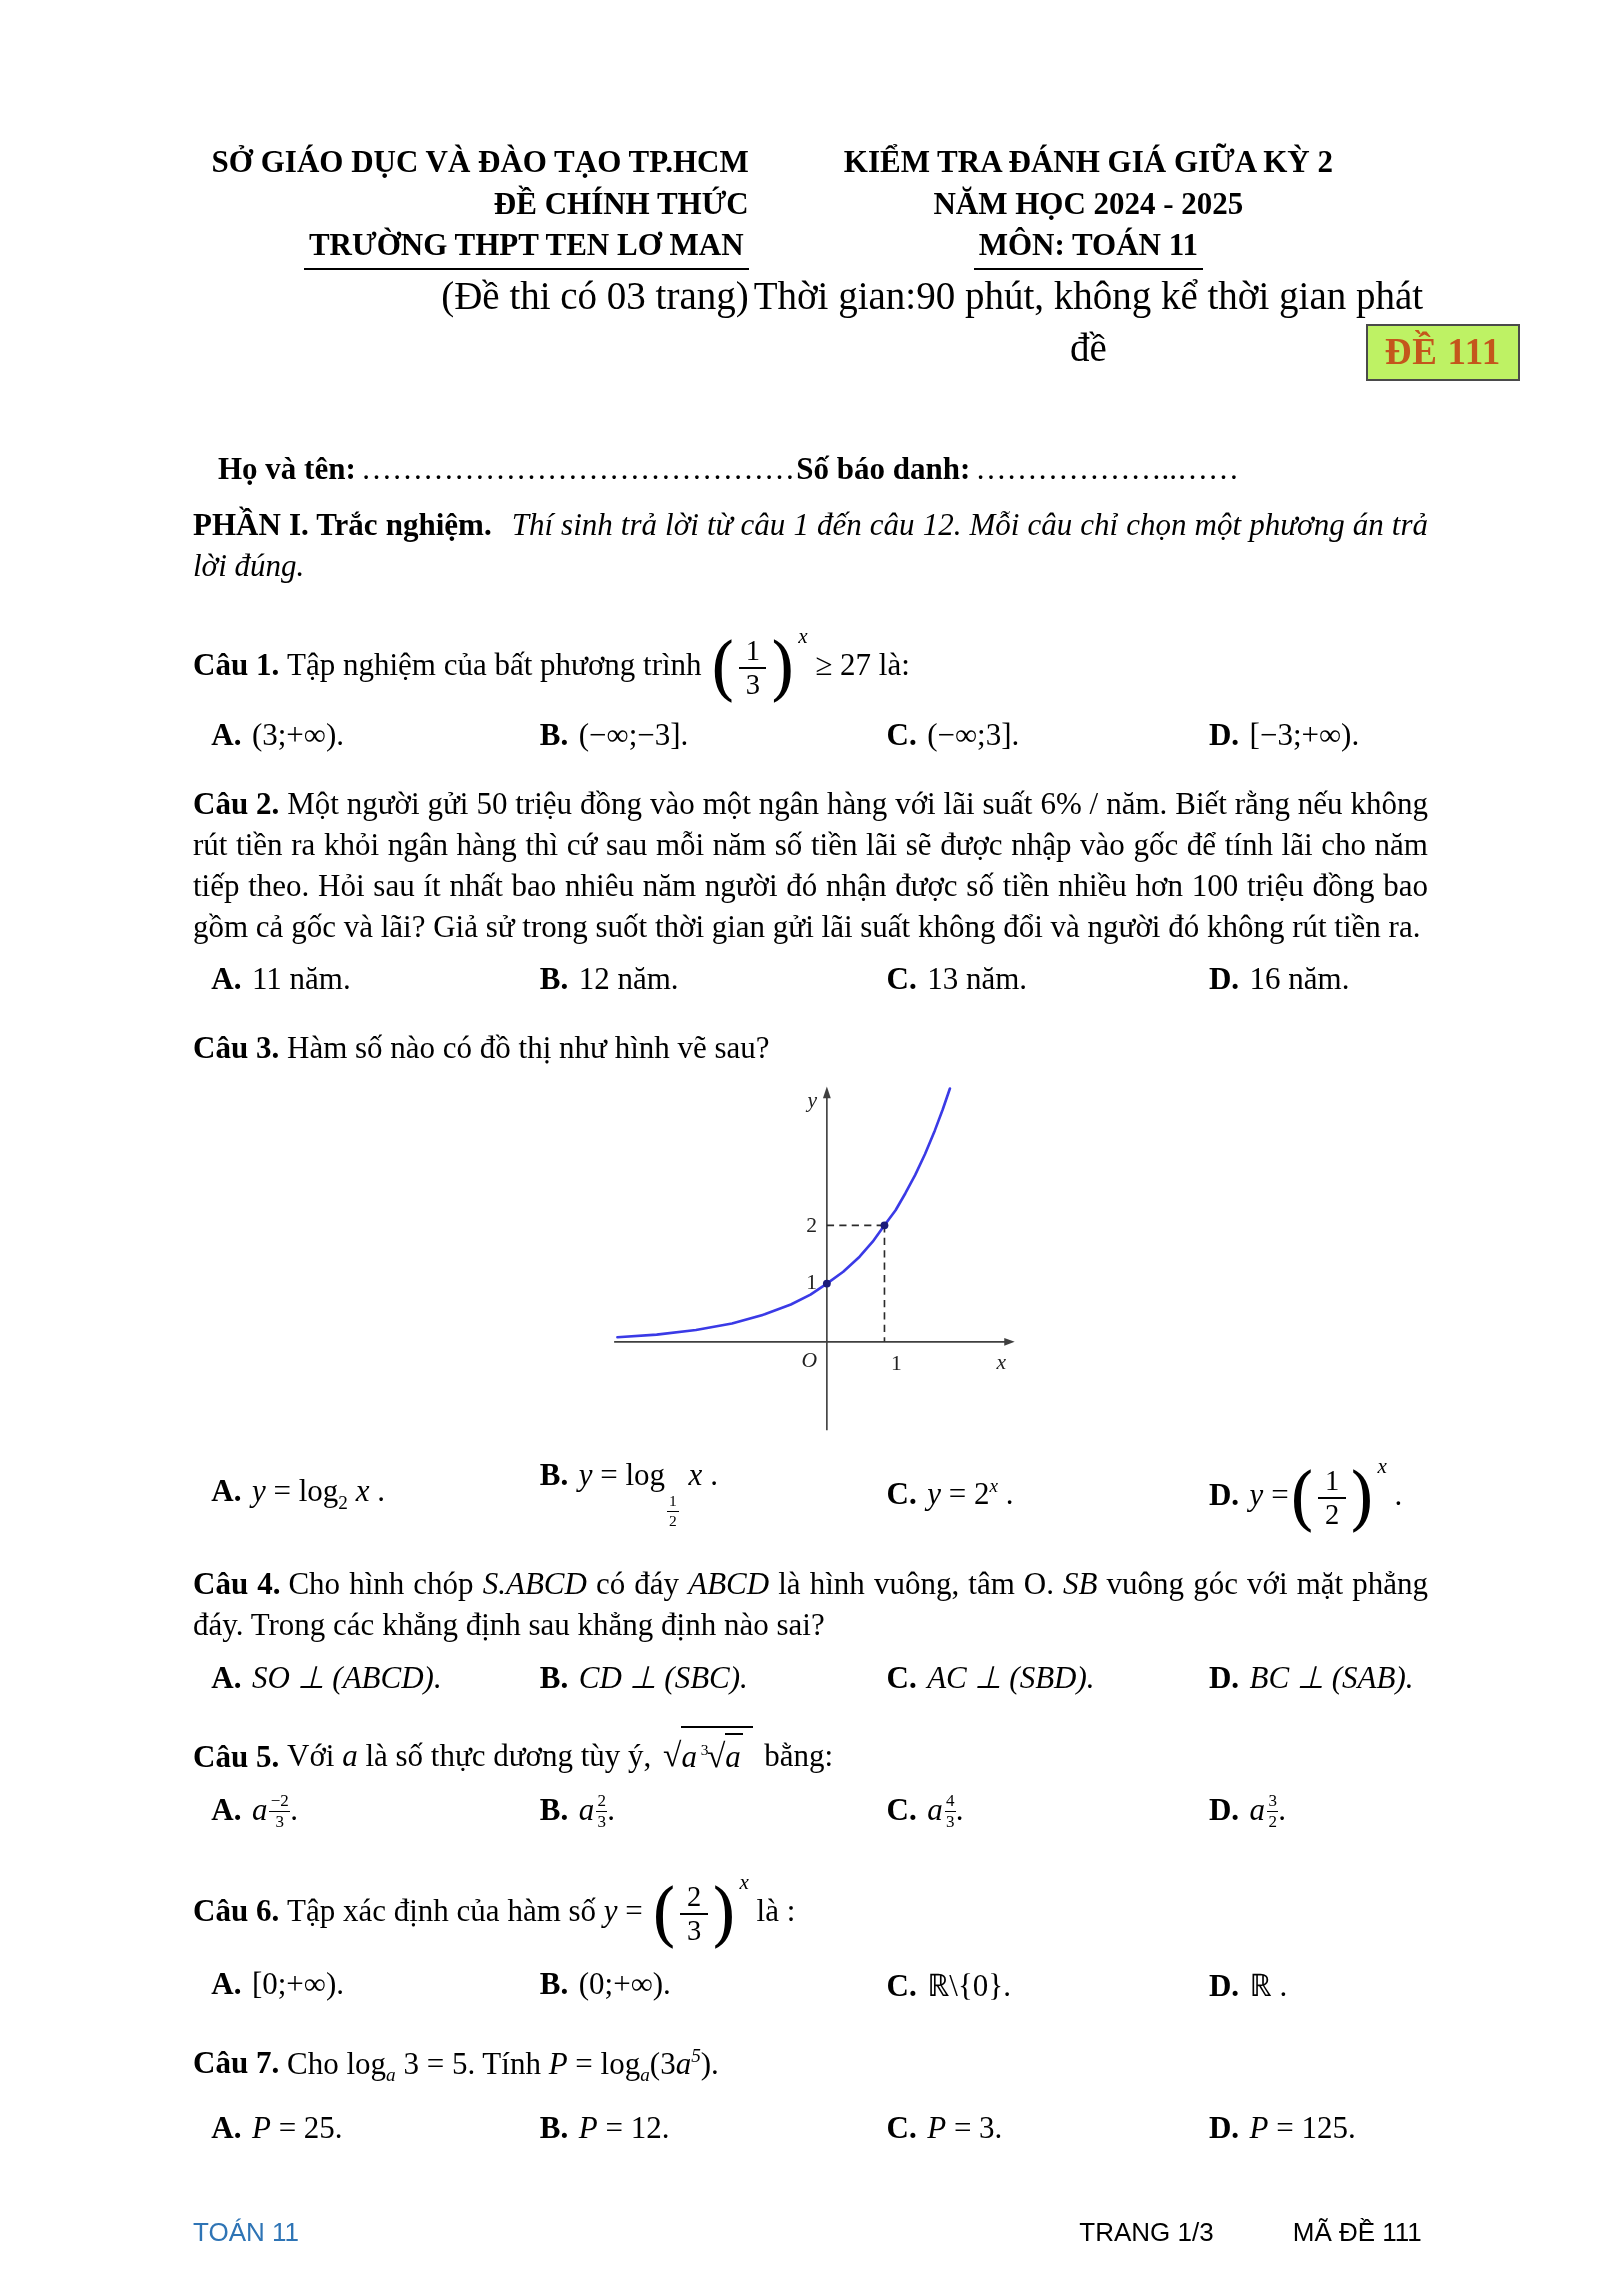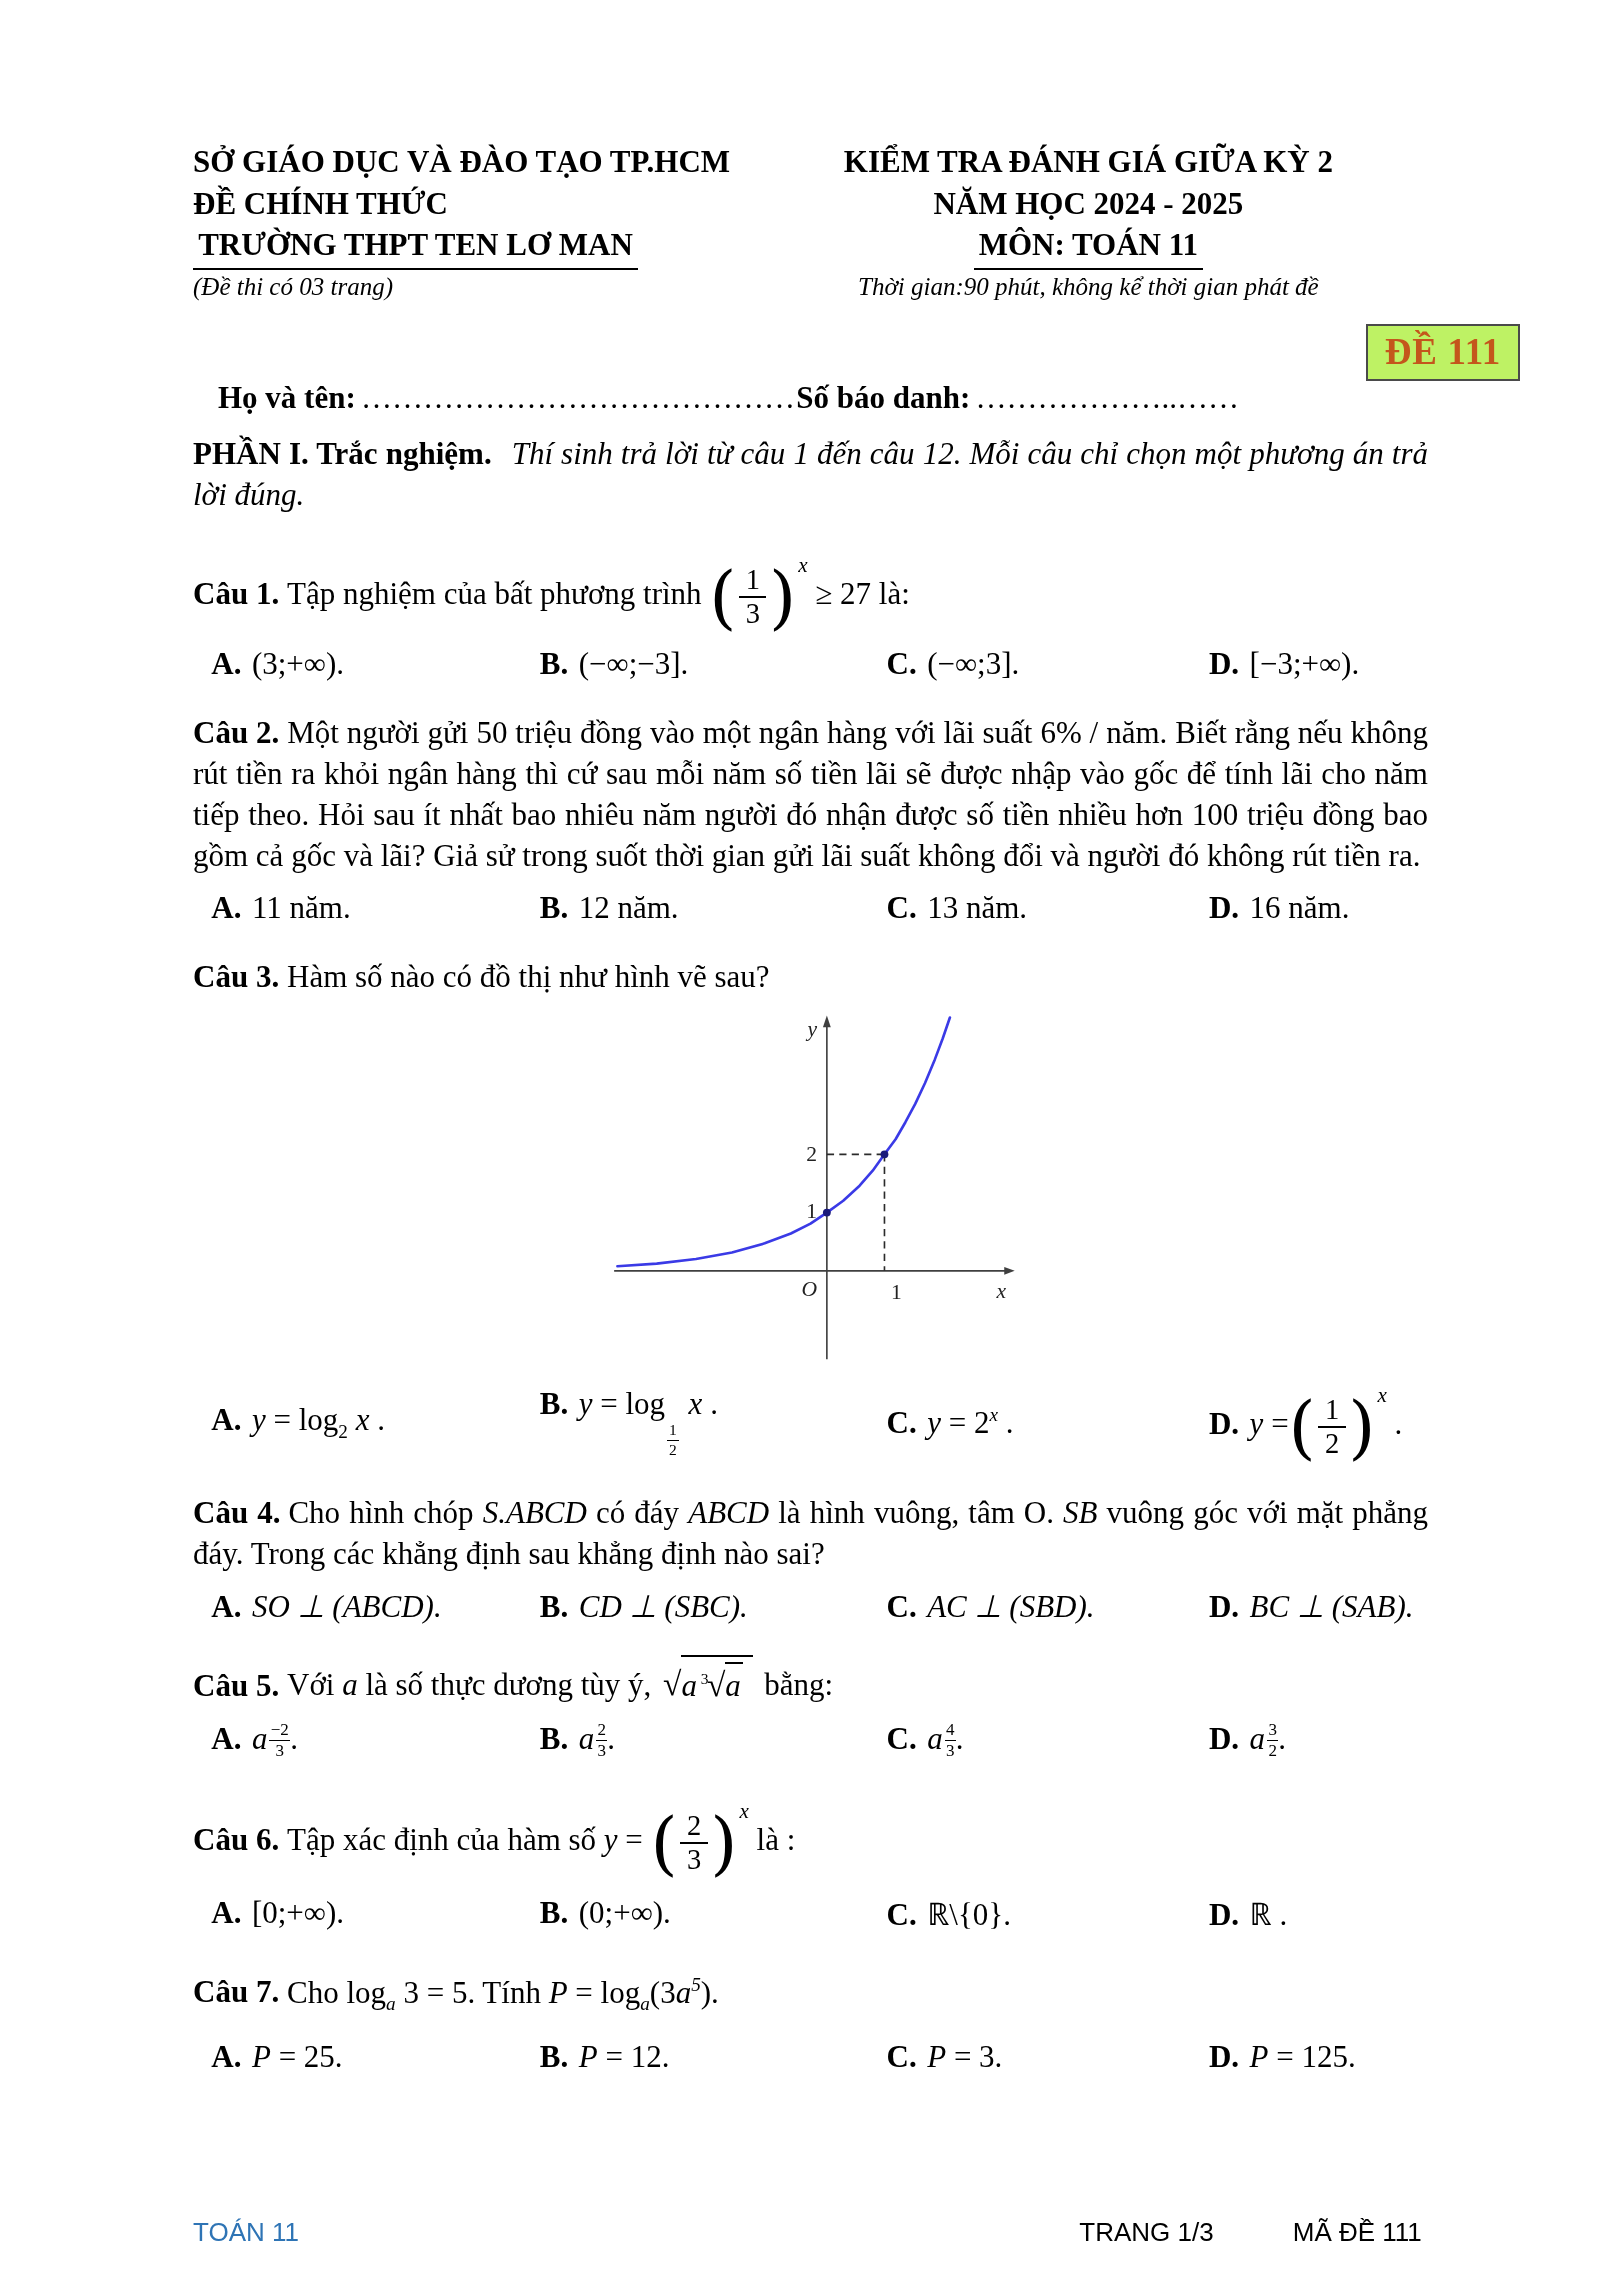--- a/index.html
+++ b/index.html
@@ -5,24 +5,24 @@
   * { box-sizing: border-box; }
   html, body { margin: 0; padding: 0; }
   body {
     width: 1623px; height: 2295px; background: #ffffff; color: #000;
     font-family: "Liberation Serif", serif; font-size: 31px; overflow: hidden;
   }
   .page { position: relative; width: 100%; height: 100%; padding: 141px 195px 0 193px; }
 
   
   .exam-header { display: flex; }
-  .hleft  { width: 45%; text-align: left; }
+  .hleft  { width: 45%; text-align: right; }
   .hright { width: 55%; text-align: center; }
   .hline  { font-weight: bold; font-size: 31px; line-height: 1.34; }
-  .hitalic{ font-weight: normal; font-style: italic; font-size: 25px; }
+  .hitalic{ font-weight: normal; font-size: 39px; }
   .underlined { display: inline-block; border-bottom: 2.3px solid #000; padding: 0 5.2px 2px; }
 
   .badge {
     position: absolute; top: 324px; right: 103px;
     border: 2.6px solid #4a4a4a; color: #c4561c; font-weight: bold;
     font-size: 37px; padding: 3.9px 17px 6.5px; letter-spacing: 0.7px; background: #bef264;
   }
 
   .student { margin: 77px 0 0; padding-left: 25px; }
   .student b { margin-right: 5.2px; }

